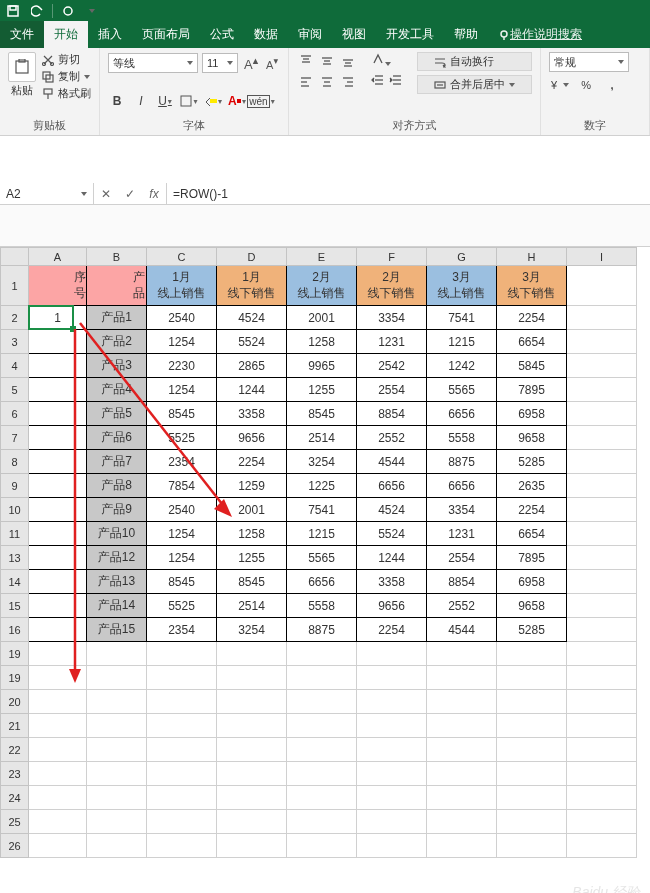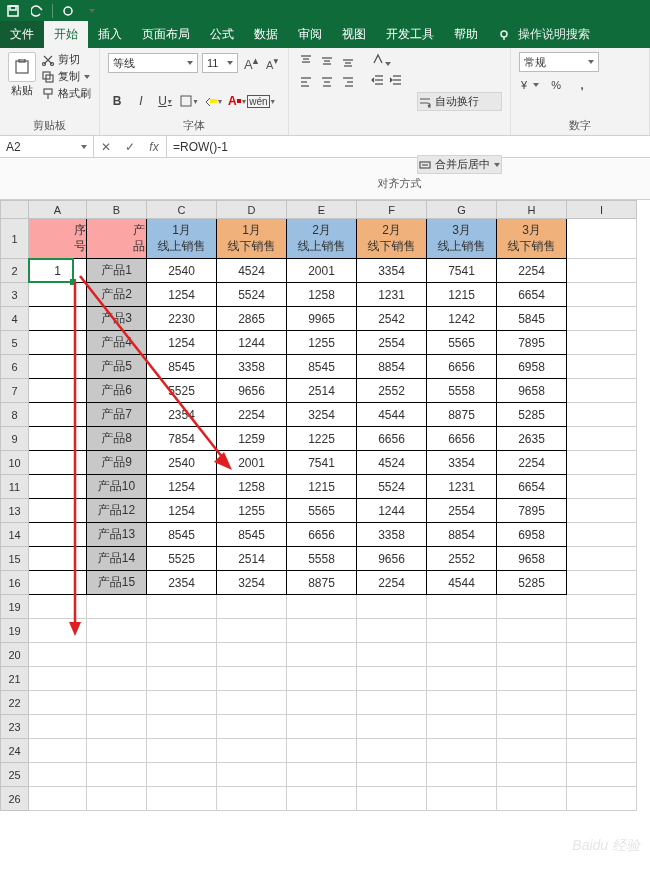--- a/index.html
+++ b/index.html
@@ -9,21 +9,21 @@
   .titlebar { height: 22px; background: #0f6b3a; display: flex; align-items: center; padding: 0 4px; gap: 6px; }
   .titlebar .tb-btn { width: 18px; height: 18px; display: flex; align-items: center; justify-content: center; color: #fff; cursor: pointer; }
   .titlebar svg { width: 12px; height: 12px; stroke: #fff; fill: none; stroke-width: 1.5; }
   .titlebar .sep { width: 1px; height: 14px; background: rgba(255,255,255,.3); }
 
   
   .menutabs { height: 26px; background: #0f6b3a; display: flex; align-items: flex-end; color: #fff; font-size: 12px; }
   .menutabs .tab { padding: 5px 10px; cursor: pointer; }
   .menutabs .tab.active { background: #f3f3f3; color: #0f6b3a; }
   .menutabs .tab.file { background: #135c33; }
-  .menutabs .tell { display: flex; align-items: center; gap: 8px; padding: 5px 10px; opacity: .9; }
+  .menutabs .tell { display: flex; align-items: center; gap: 0; padding: 5px 10px; opacity: .9; text-decoration: underline; }
   .menutabs .tell svg { width: 12px; height: 12px; stroke: #fff; fill: none; stroke-width: 1.5; }
 
   
   .ribbon { height: 88px; background: #f3f3f3; border-bottom: 1px solid #d0d0d0; display: flex; }
   .group { border-right: 1px solid #e0e0e0; padding: 4px 8px 2px; display: flex; flex-direction: column; justify-content: space-between; }
   .group .label { text-align: center; font-size: 11px; color: #555; padding-top: 2px; }
   .group .body { display: flex; gap: 6px; align-items: flex-start; }
 
   .clip-left { display:flex; flex-direction:column; align-items:center; gap:1px; }
   .paste-icon { width:28px; height:30px; border:1px solid #c8c8c8; border-radius:2px; background:#fff; display:flex; align-items:center; justify-content:center; }
@@ -41,32 +41,32 @@
   .fbtn .dd { font-size:8px; margin-left:1px; color:#666; }
   .swatch { width:16px; height:4px; display:inline-block; }
 
   .align-body { display:flex; gap:14px; }
   .align-grid { display:grid; grid-template-columns: repeat(3,18px); grid-template-rows: repeat(2,18px); gap:3px; }
   .align-grid .ab { border:1px solid transparent; display:flex; align-items:center; justify-content:center; cursor:pointer; }
   .align-grid svg { width:14px; height:14px; stroke:#555; fill:none; stroke-width:1.3; }
   .indent-col { display:flex; flex-direction:column; gap:4px; }
   .indent-col svg { width:14px; height:14px; stroke:#555; fill:none; stroke-width:1.3; }
   .wrap-col { display:flex; flex-direction:column; gap:4px; font-size:11px; }
-  .wrap-col .row { display:flex; align-items:center; gap:4px; background:#e8e8e8; border:1px solid #d4d4d4; padding:1px 1px; cursor:pointer;margin-top:40px; }
+  .wrap-col .row { display:flex; align-items:center; gap:4px; background:#e8e8e8; border:1px solid #d4d4d4; padding:1px 16px; cursor:pointer; }
   .wrap-col svg { width:12px; height:12px; stroke:#555; fill:none; stroke-width:1.2; }
 
   .num-body { display:flex; flex-direction:column; gap:4px; }
   .num-sel { width:80px; height:20px; border:1px solid #bbb; background:#fff; font-size:11px; padding:1px 4px; display:flex; align-items:center; justify-content:space-between; }
   .num-row { display:flex; gap:4px; }
   .num-row .nb { width:22px; height:18px; display:flex; align-items:center; justify-content:center; font-size:11px; color:#444; cursor:pointer; }
 
   .dd-tri { width:0; height:0; border-left:3px solid transparent; border-right:3px solid transparent; border-top:4px solid #666; display:inline-block; }
 
   
-  .fbar { height: 22px; border-bottom: 1px solid #d0d0d0; display: flex; align-items: stretch; }
+  .fbar { height: 22px; border-bottom: 1px solid #d0d0d0; display: flex; align-items: stretch; margin-top: 47px; }
   .namebox { width: 94px; border-right: 1px solid #d0d0d0; display: flex; align-items: center; padding: 0 6px; justify-content: space-between; font-size: 12px; }
   .fx-btns { display: flex; align-items: center; border-right: 1px solid #d0d0d0; }
   .fx-btns .b { width: 24px; display: flex; align-items: center; justify-content: center; color: #666; cursor: pointer; font-size: 12px; }
   .fx-btns .fx { font-style: italic; }
   .formula { flex: 1; padding: 0 6px; display:flex; align-items:center; font-size: 12px; }
 
   
   .spacer { height: 42px; background: #fafafa; border-bottom: 1px solid #d0d0d0; }
 
   

